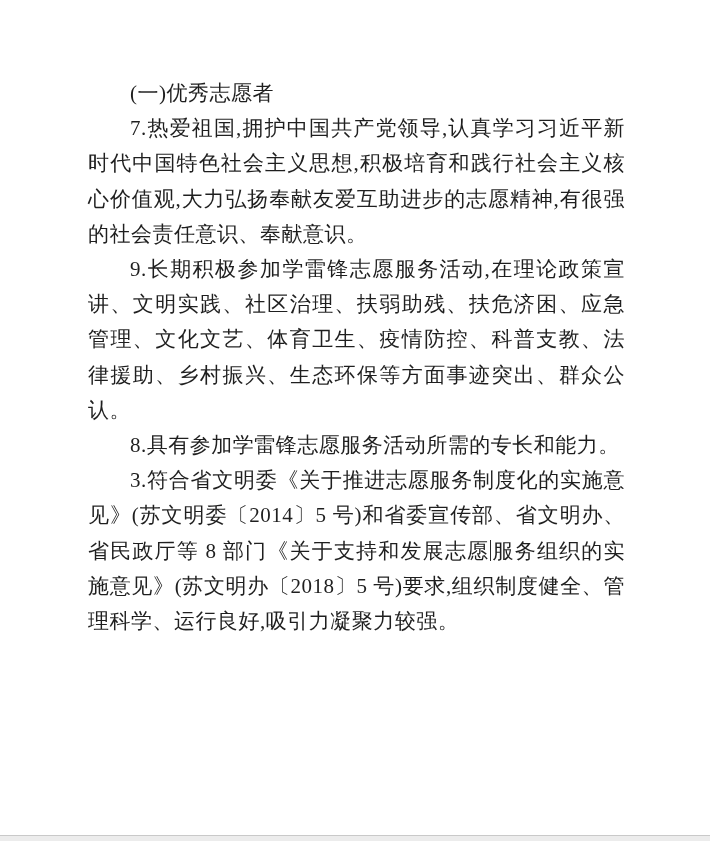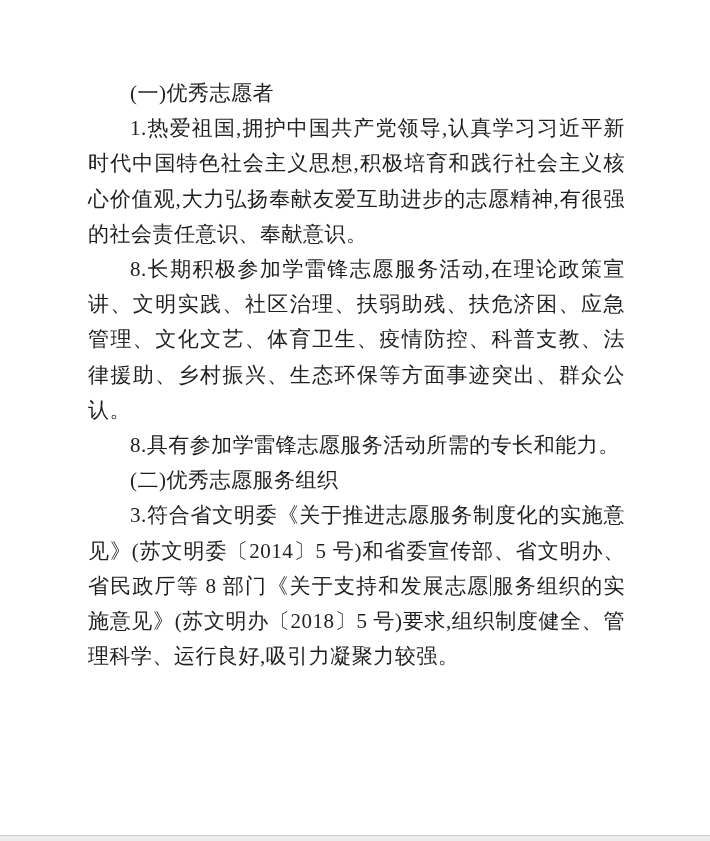--- a/index.html
+++ b/index.html
@@ -58,27 +58,26 @@
 </style>
 </head>
 <body>
 
 <div class="page">
 
   <div class="text-column">
 
     <p class="block heading">(一)优秀志愿者</p>
 
-    <p class="block">1.热爱祖国,拥护中国共产党领导,认真学习习近平新时代中国特色社会主义思想,积极培育和践行社会主义核心价值观,大力弘扬奉献友爱互助进步的志愿精神,有很强的社会责任意识、奉献意识。</p>
+    <p class="block">7.热爱祖国,拥护中国共产党领导,认真学习习近平新时代中国特色社会主义思想,积极培育和践行社会主义核心价值观,大力弘扬奉献友爱互助进步的志愿精神,有很强的社会责任意识、奉献意识。</p>
 
-    <p class="block">8.长期积极参加学雷锋志愿服务活动,在理论政策宣讲、文明实践、社区治理、扶弱助残、扶危济困、应急管理、文化文艺、体育卫生、疫情防控、科普支教、法律援助、乡村振兴、生态环保等方面事迹突出、群众公认。</p>
+    <p class="block">9.长期积极参加学雷锋志愿服务活动,在理论政策宣讲、文明实践、社区治理、扶弱助残、扶危济困、应急管理、文化文艺、体育卫生、疫情防控、科普支教、法律援助、乡村振兴、生态环保等方面事迹突出、群众公认。</p>
 
     <p class="block">8.具有参加学雷锋志愿服务活动所需的专长和能力。</p>
 
-    <p class="block heading">(二)优秀志愿服务组织</p>
 
 
 
     <p class="block"><span>3.符合省文明委《关于推进志愿服务制度化的实施意见》(苏文明委〔2014〕5 号)和省委宣传部、省文明办、省民政厅等 8 部门《关于支持和发展志愿</span><span class="caret"></span><span>服务组织的实施意见》(苏文明办〔2018〕5 号)要求,组织制度健全、管理科学、运行良好,吸引力凝聚力较强。</span></p>
 
   </div>
 
   <div class="page-edge-strip"></div>
 
 </div>

